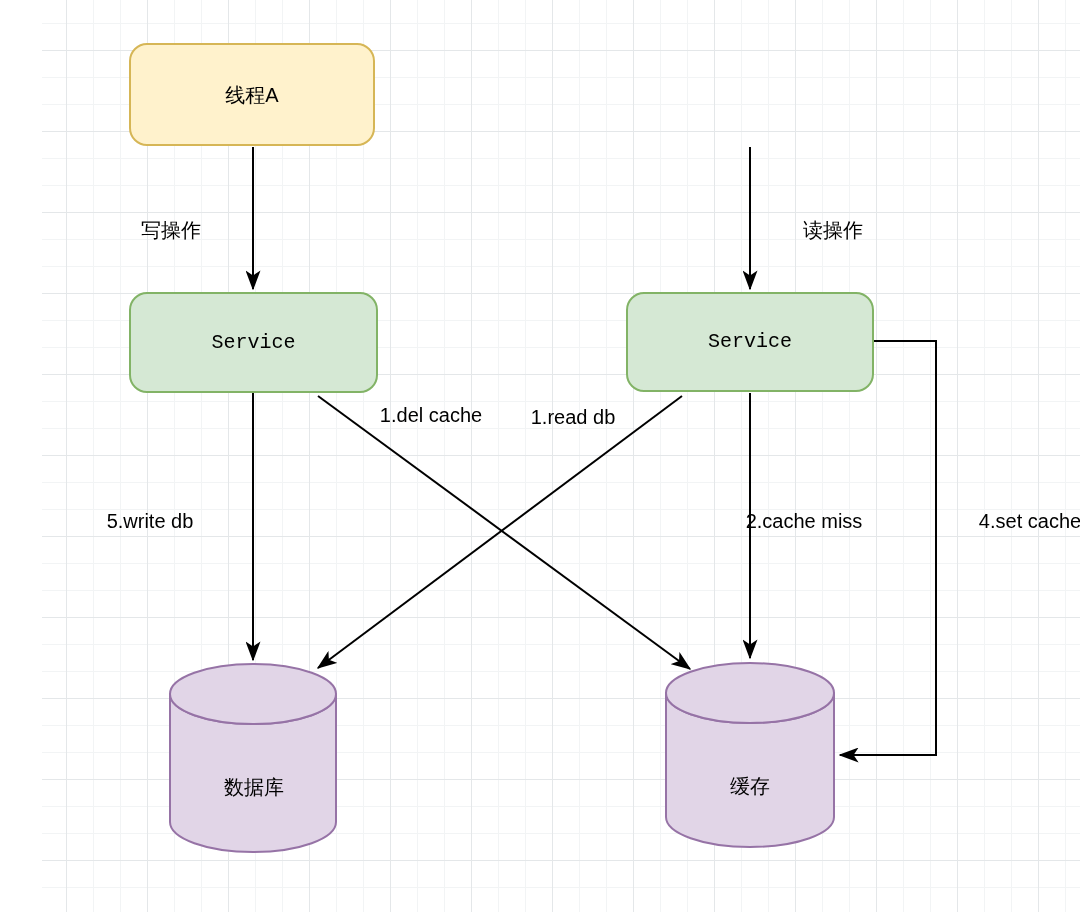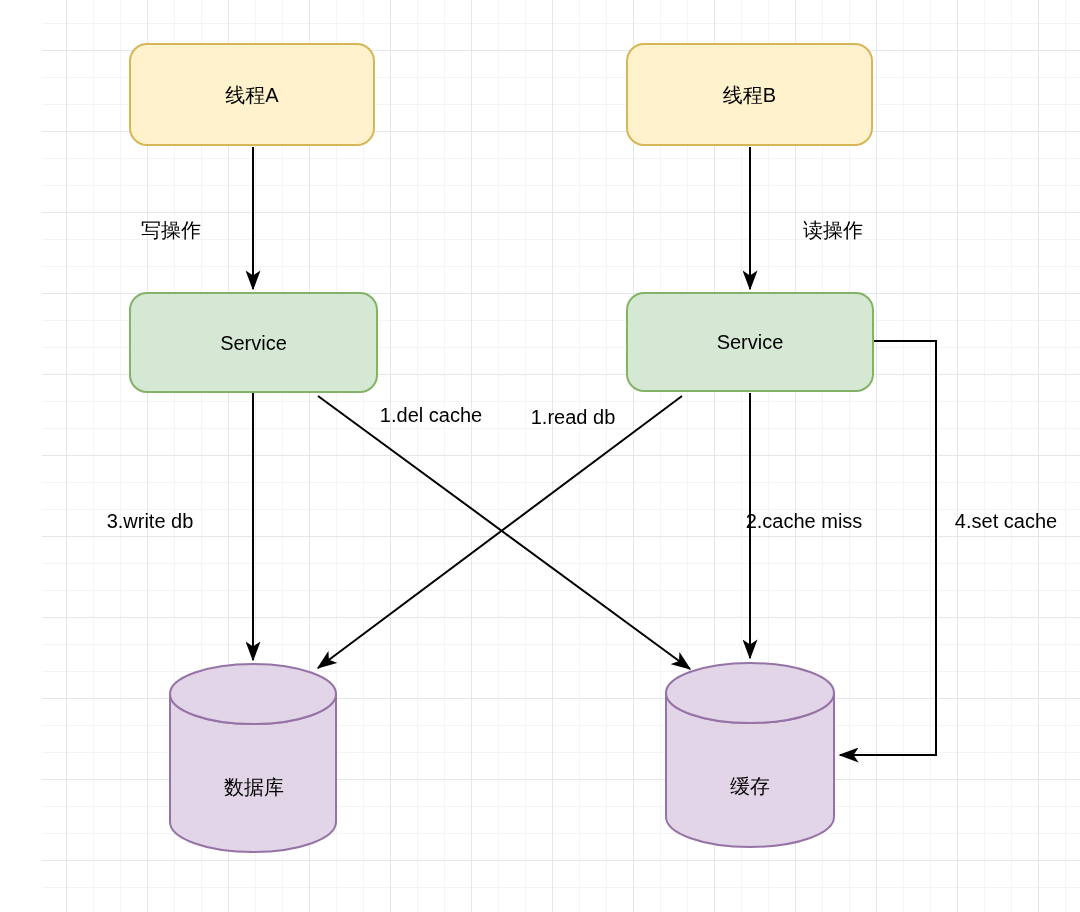--- a/index.html
+++ b/index.html
@@ -29,21 +29,21 @@
     display: flex;
     align-items: center;
     justify-content: center;
     border-radius: 18px;
     border: 2px solid;
     font-size: 20px;
     line-height: 1.2;
     white-space: nowrap;
   }
   .node.yellow { background: var(--thread-fill, #FFF2CC); border-color: var(--thread-stroke, #D6B656); }
-  .node.green  { background: var(--service-fill, #D5E8D4); border-color: var(--service-stroke, #82B366); }
+  .node.green  { background: var(--service-fill, #D5E8D4); border-color: var(--service-stroke, #82B366); font-family: Liberation Mono, monospace; }
   .elabel, .cyl-label {
     position: absolute;
     transform: translate(-50%, -50%);
     font-size: 20px;
     white-space: nowrap;
   }
 </style>
 </head>
 <body>
 
@@ -72,36 +72,33 @@
     <g>
       <path class="cyl" d="M 624,693 L 624,817 A 84,30 0 0 0 792,817 L 792,693 A 84,30 0 0 1 624,693 Z"></path>
       <ellipse class="cyl" cx="708" cy="693" rx="84" ry="30"></ellipse>
     </g>
   </svg>
 
   <div class="node yellow" style="left:87px; top:43px; width:246px; height:103px;">
     <span>线程A</span>
   </div>
 
-  <div class="node yellow" style="left:584px; top:43px; width:247px; height:103px;">
-    <span>线程B</span>
-  </div>
 
   <div class="node green" style="left:87px; top:292px; width:249px; height:101px;">
     <span>Service</span>
   </div>
 
   <div class="node green" style="left:584px; top:292px; width:248px; height:100px;">
     <span>Service</span>
   </div>
 
   <div class="cyl-label" style="left:212px; top:787px;">数据库</div>
   <div class="cyl-label" style="left:708px; top:786px;">缓存</div>
 
   <div class="elabel" style="left:129px; top:230px;font-family:Liberation Serif, serif;">写操作</div>
   <div class="elabel" style="left:791px; top:230px;text-align:center;">读操作</div>
   <div class="elabel" style="left:389px; top:415px;">1.del cache</div>
   <div class="elabel" style="left:531px; top:417px;">1.read db</div>
-  <div class="elabel" style="left:108px; top:521px;">3.write db</div>
+  <div class="elabel" style="left:108px; top:521px;">5.write db</div>
   <div class="elabel" style="left:762px; top:521px;">2.cache miss</div>
-  <div class="elabel" style="left:964px; top:521px;">4.set cache</div>
+  <div class="elabel" style="left:988px; top:521px;">4.set cache</div>
 
 </div>
 
 </body></html>

